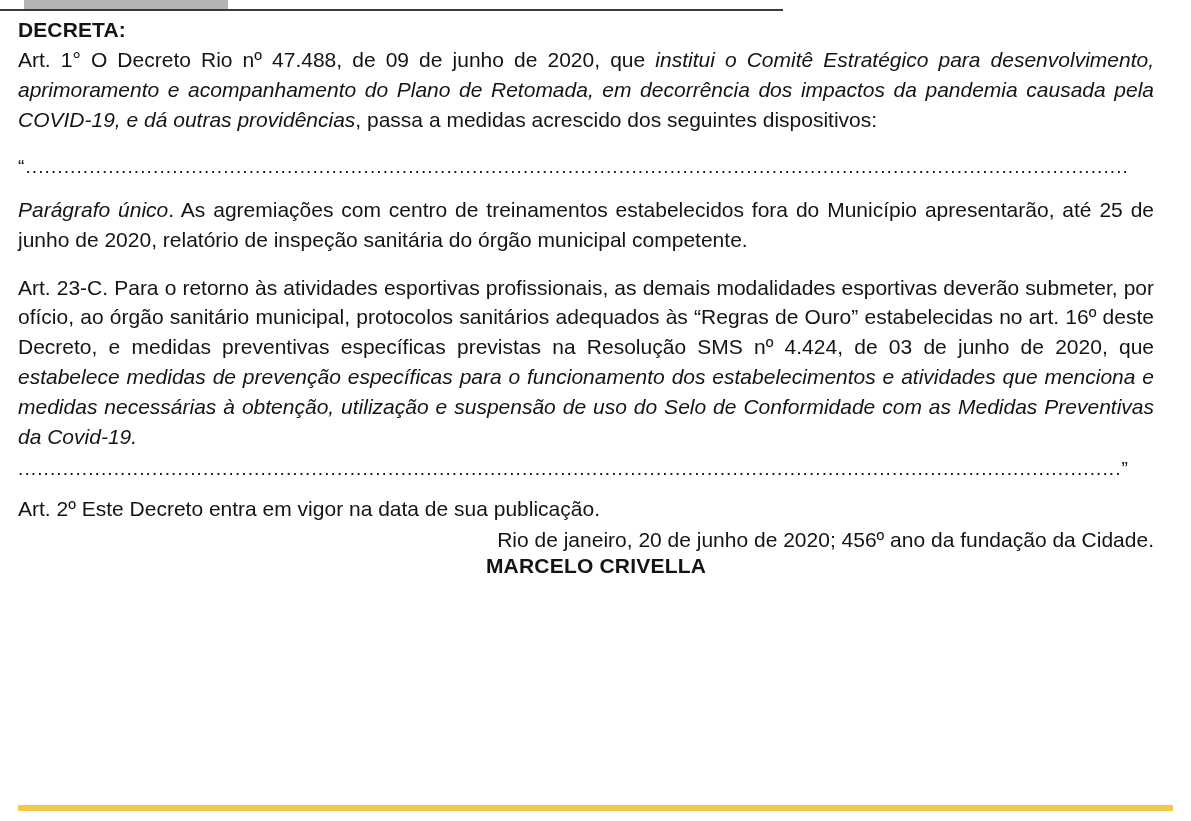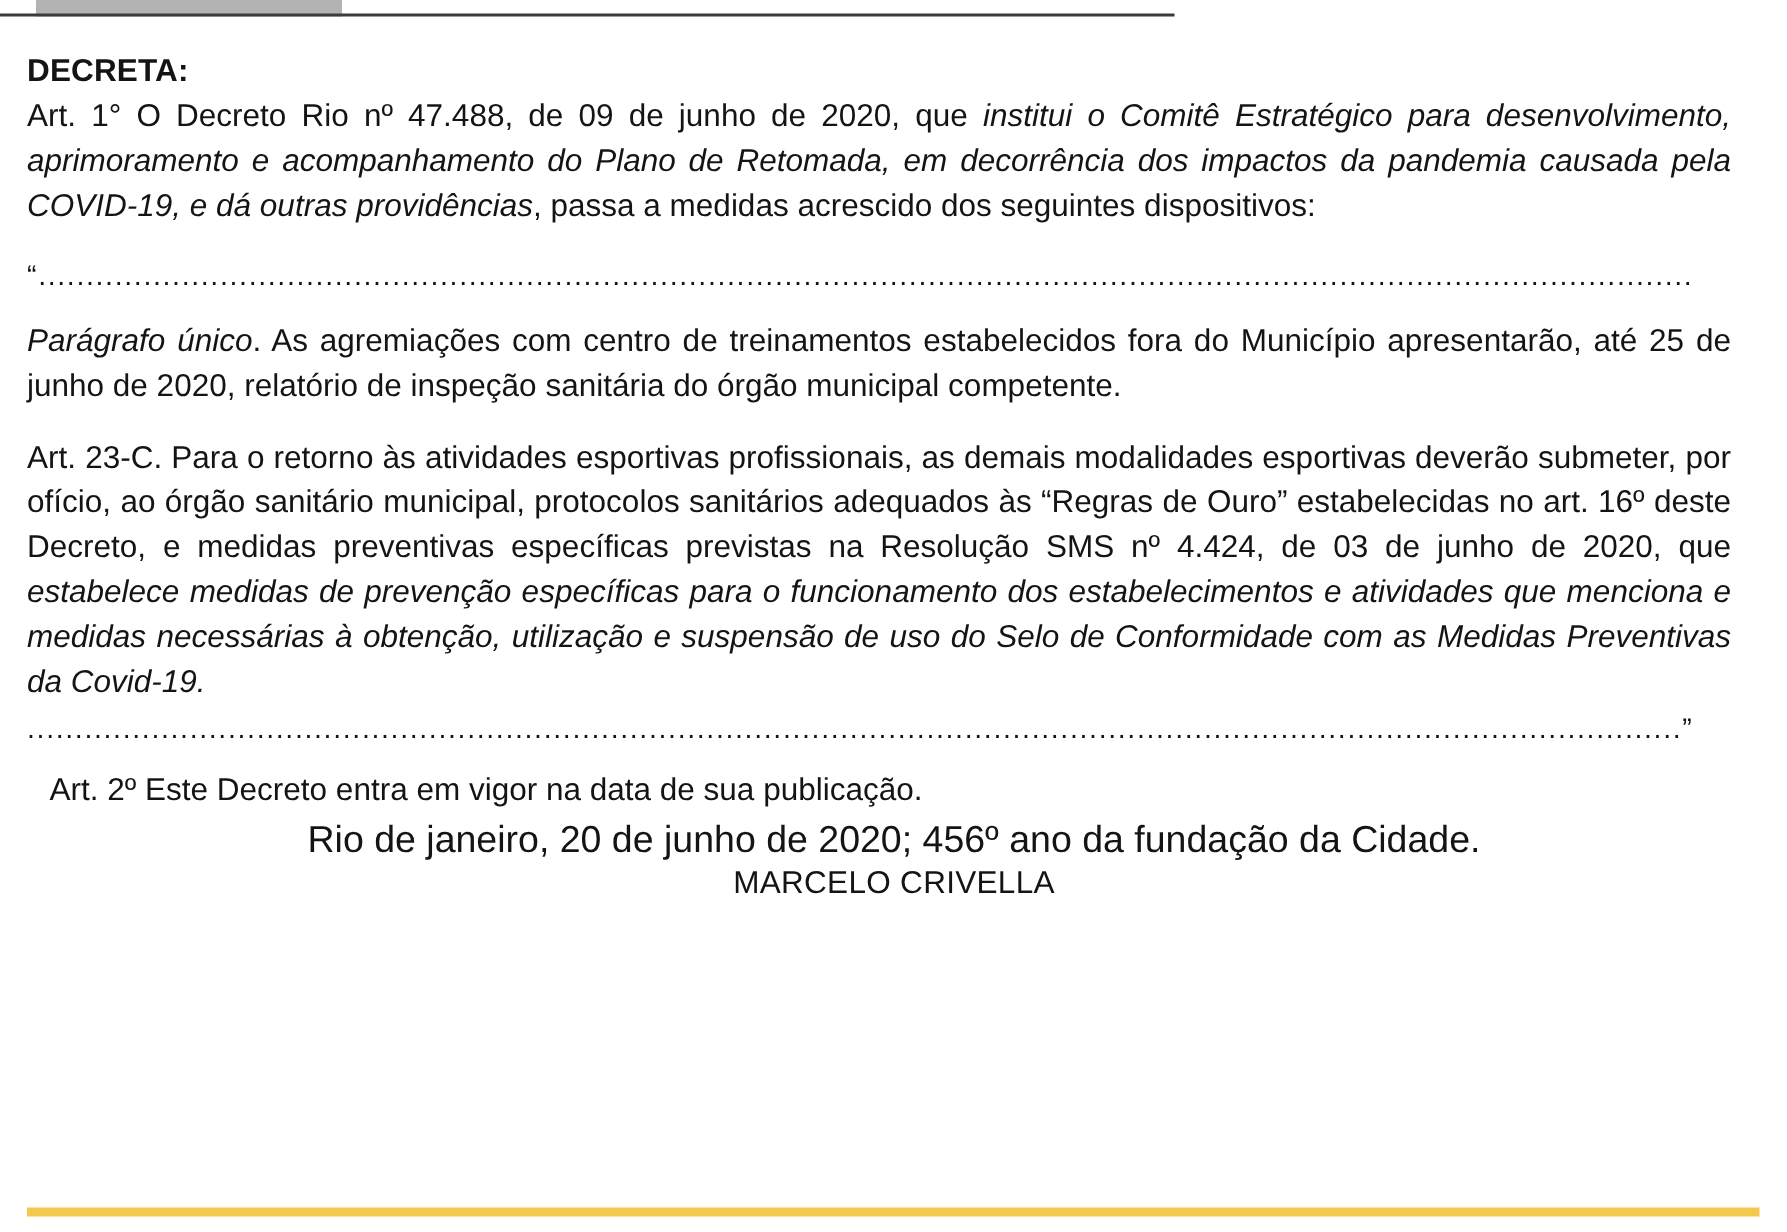--- a/index.html
+++ b/index.html
@@ -47,21 +47,21 @@
     left: 18px;
     bottom: 10px;
     width: 1155px;
     height: 6px;
     background: #f2c94c;
   }
 
   
   .doc {
     position: absolute;
-    top: 34px;
+    top: 16px;
     left: 18px;
     width: 1136px;
   }
 
   .heading {
     font-weight: bold;
     font-size: 21px;
     line-height: 1.30;
     margin: 0 0 2px 0;
     letter-spacing: .1px;
@@ -99,31 +99,31 @@
     text-align: left;
   }
   .dots-close .dots {
     letter-spacing: 1.1px;
     font-size: 19px;
   }
 
   .closing {
     font-size: 21px;
     line-height: 1.42;
-    margin: 0 0 4px 15px;
+    margin: 0 0 4px 0;
   }
   .center-line {
-    font-size: 25px;
-    text-align: center;
+    font-size: 21px;
+    text-align: right;
     margin: 0 0 2px 0;
     padding-left: 20px;
   }
   .signature {
     font-size: 21px;
-    font-weight: normal;
+    font-weight: bold;
     text-align: center;
     margin: 0;
     padding-left: 20px;
     letter-spacing: .2px;
   }
 </style>
 </head>
 <body>
 
 <div class="top-bar-area">

